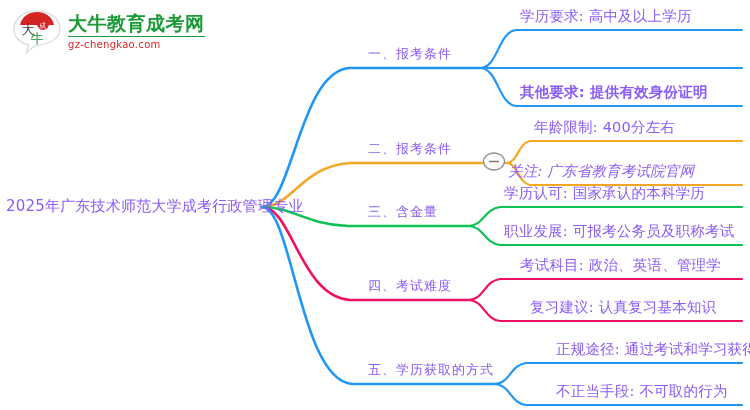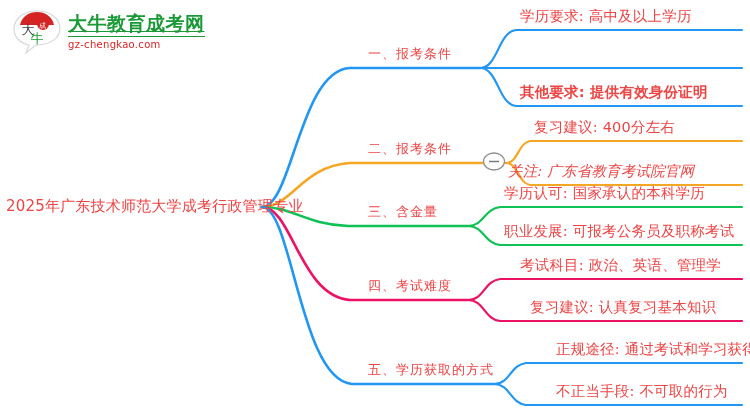--- a/index.html
+++ b/index.html
@@ -19,37 +19,36 @@
     display:flex;align-items:center;gap:6px;
   }
   .logo-mark{
     position:relative;width:50px;height:46px;flex:0 0 auto;
   }
   .logo-mark svg{display:block;}
   .logo-text{display:flex;flex-direction:column;justify-content:center;line-height:1;}
   .logo-title{
     font-size:19px;font-weight:bold;color:#1a9a36;letter-spacing:.5px;
     white-space:nowrap;
-    text-decoration:underline;
   }
   .logo-rule{height:1px;background:#1a9a36;margin:3px 0 3px 0;width:100%;}
   .logo-sub{
     font-size:10px;font-weight:normal;color:#d22;letter-spacing:.3px;
     white-space:nowrap;
   }
 
   
   #wires{position:absolute;left:0;top:0;width:750px;height:410px;}
   #wires path{fill:none;stroke-linecap:round;}
 
   
   .node{
     position:absolute;
     font-size:15px;
-    color:#ef4444;
+    color:#8b5cf6;
     white-space:nowrap;
     line-height:1.1;
   }
   .node.root{
     font-size:15px;
     left:6px;top:198px;
     letter-spacing:.2px;
   }
   .node.branch{
     font-size:13px;
@@ -126,21 +125,21 @@
 
   <div class="node branch" style="left:368px;top:47px;">一、报考条件</div>
   <div class="node branch" style="left:368px;top:142px;">二、报考条件</div>
   <div class="node branch" style="left:368px;top:205px;">三、含金量</div>
   <div class="node branch" style="left:368px;top:279px;">四、考试难度</div>
   <div class="node branch" style="left:368px;top:363px;">五、学历获取的方式</div>
 
   <div class="node leaf" style="left:520px;top:9px;">学历要求: 高中及以上学历</div>
   <div class="node leaf" style="left:520px;top:85px;font-weight:bold;">其他要求: 提供有效身份证明</div>
 
-  <div class="node leaf" style="left:534px;top:120px;">复习建议: 400分左右</div>
+  <div class="node leaf" style="left:534px;top:120px;">年龄限制: 400分左右</div>
   <div class="node leaf" style="left:508px;top:164px;font-style:italic;">关注: 广东省教育考试院官网</div>
 
   <div class="node leaf" style="left:504px;top:186px;">学历认可: 国家承认的本科学历</div>
   <div class="node leaf" style="left:504px;top:224px;">职业发展: 可报考公务员及职称考试</div>
 
   <div class="node leaf" style="left:520px;top:258px;">考试科目: 政治、英语、管理学</div>
   <div class="node leaf" style="left:530px;top:300px;">复习建议: 认真复习基本知识</div>
 
   <div class="node leaf" style="left:556px;top:342px;">正规途径: 通过考试和学习获得</div>
   <div class="node leaf" style="left:556px;top:384px;">不正当手段: 不可取的行为</div>

